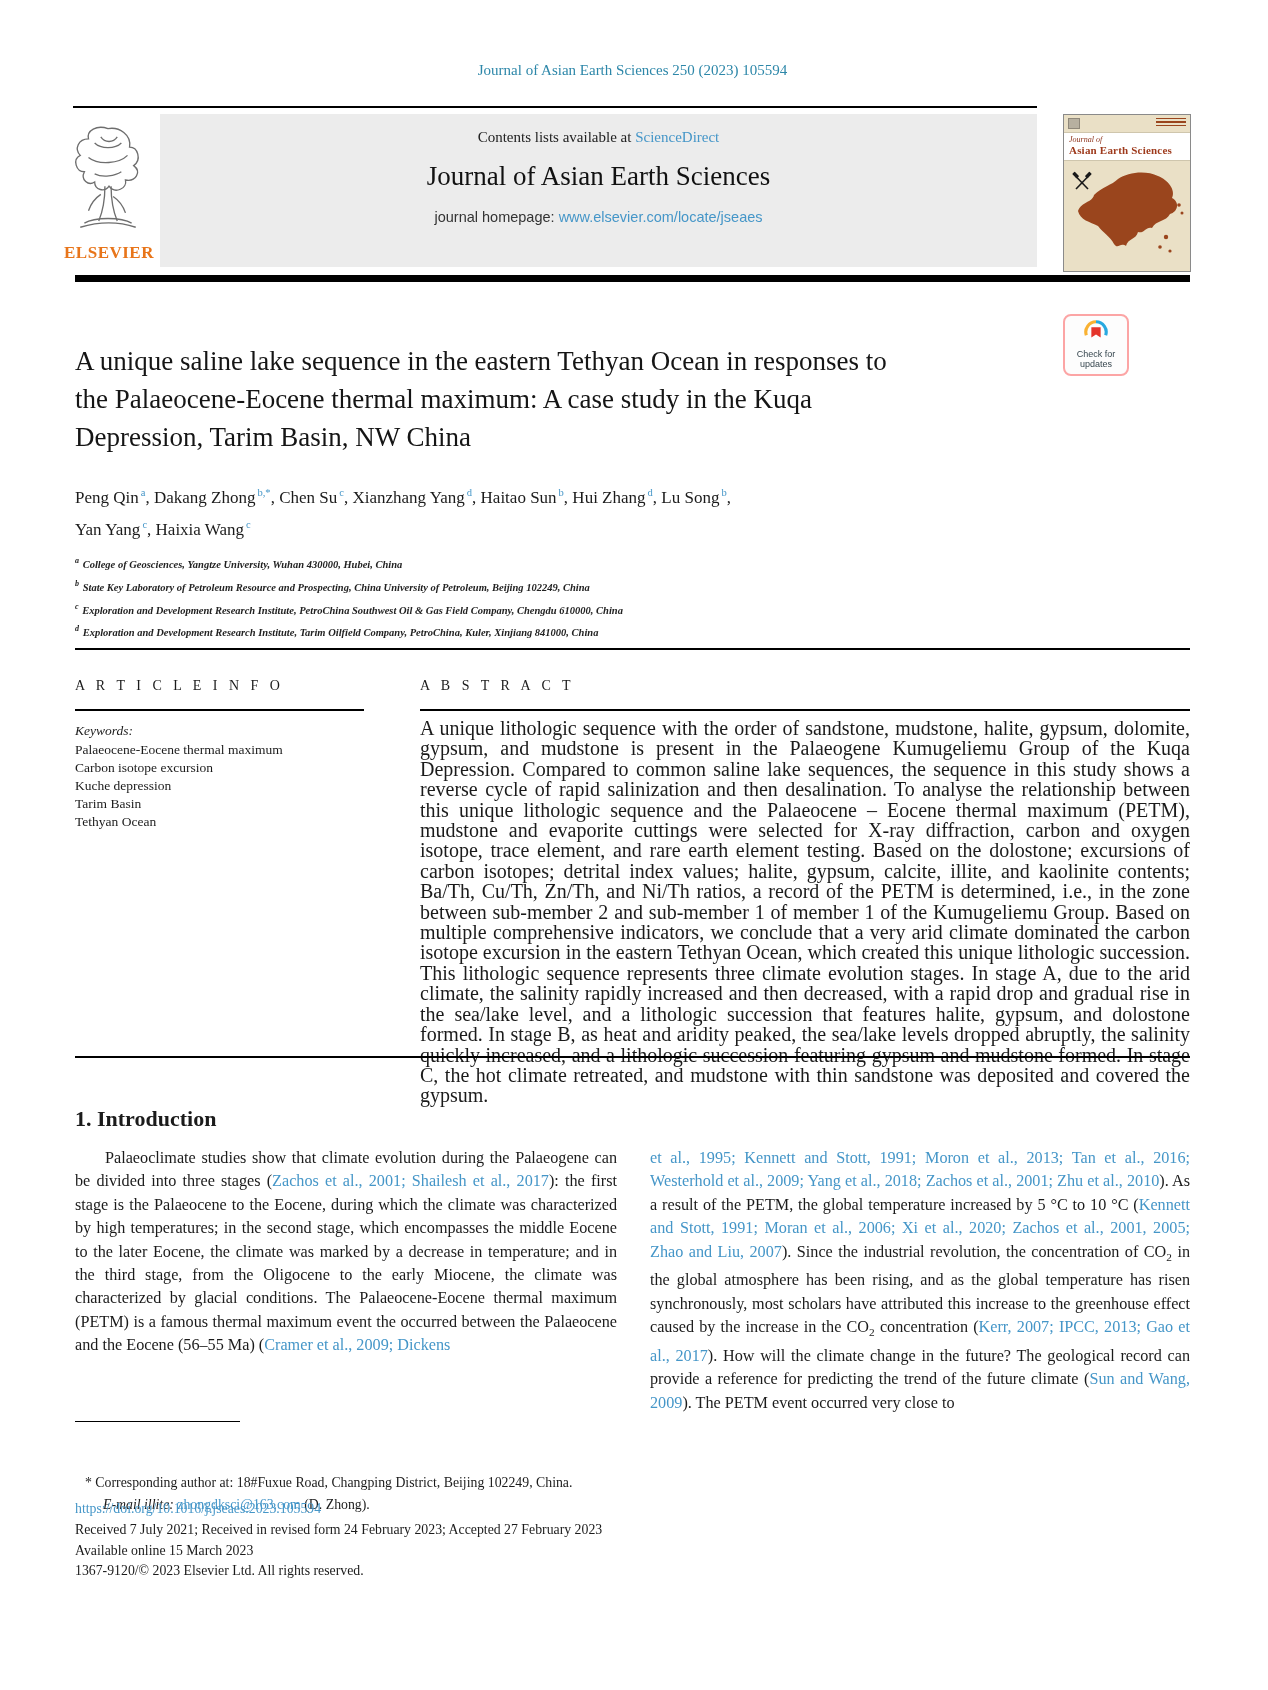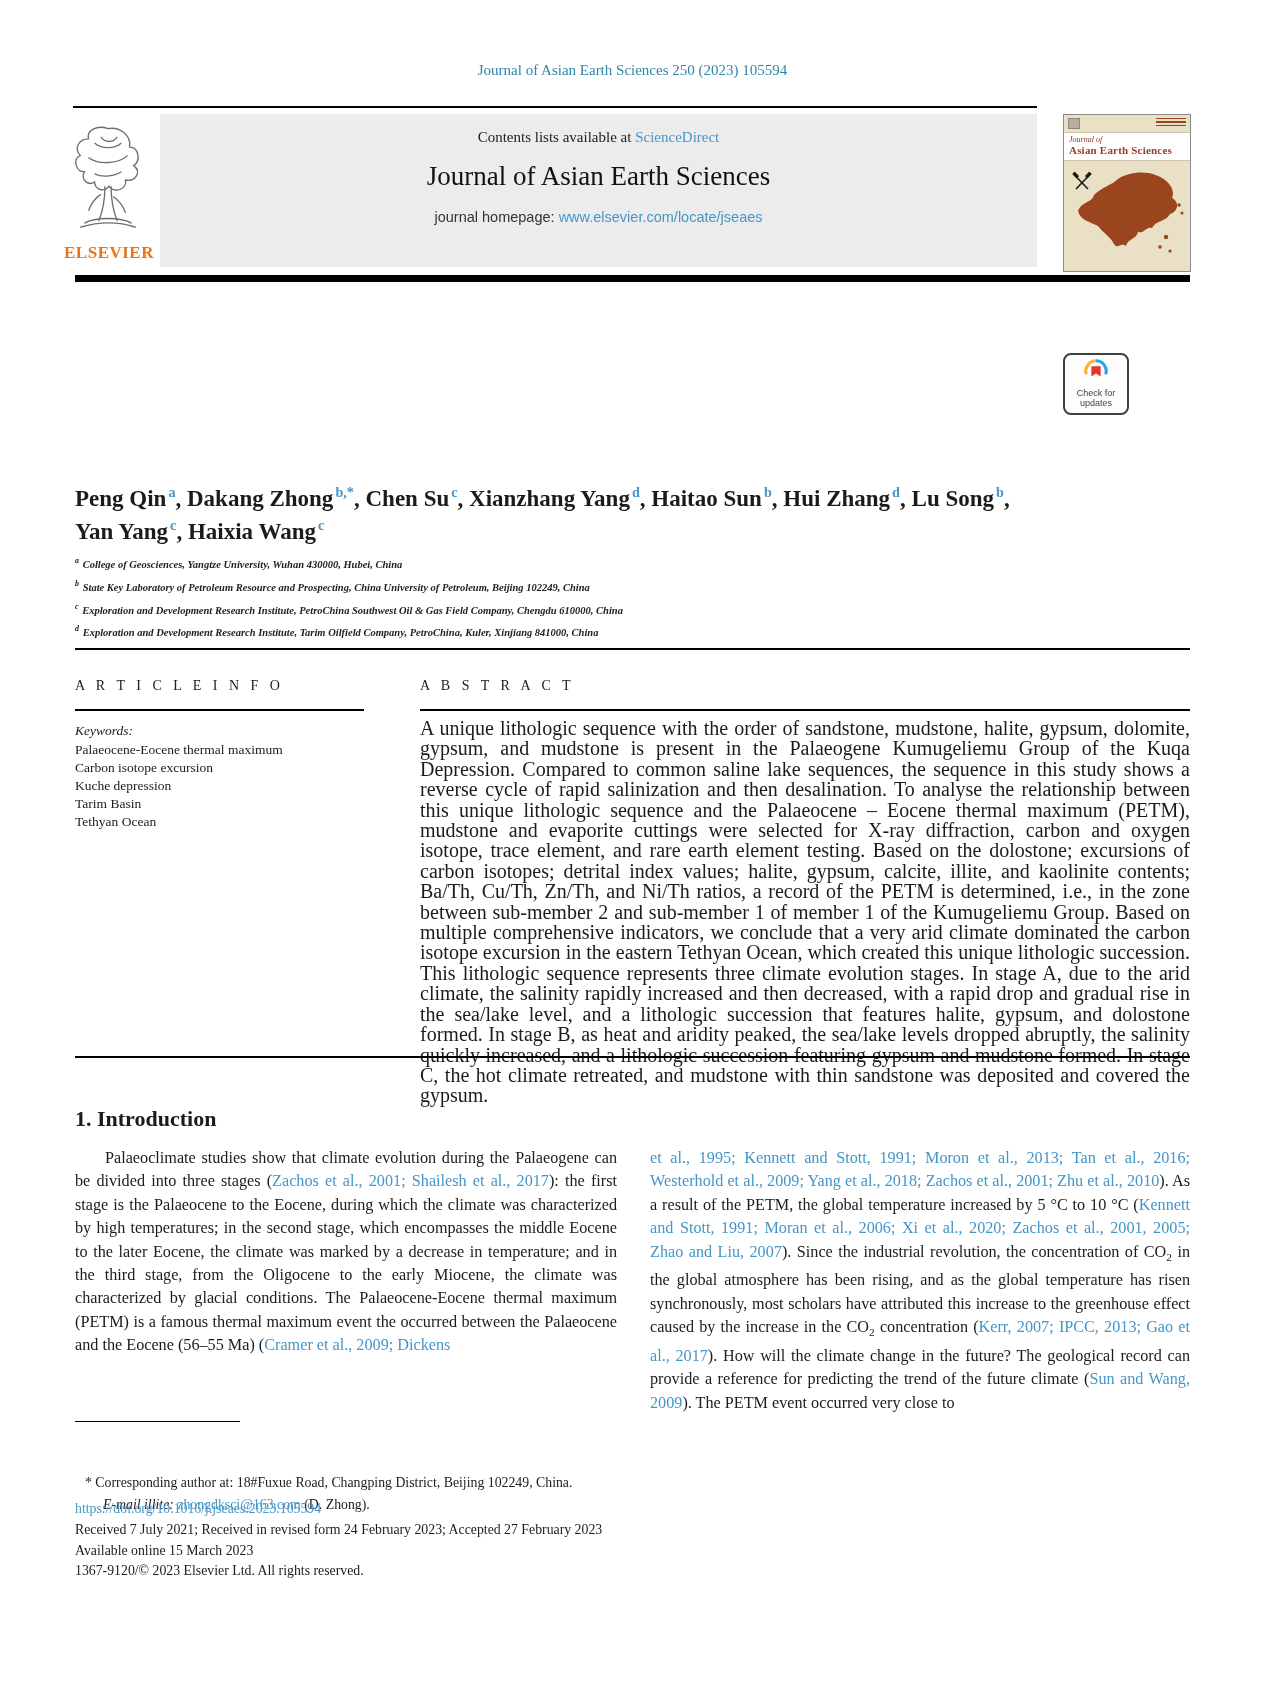--- a/index.html
+++ b/index.html
@@ -39,26 +39,26 @@
   .cover-band{background:#ffffff;padding:2px 5px 3px 5px;text-align:left;border-top:1px solid #cfc6ad;border-bottom:1px solid #cfc6ad;}
   .cover-j{font-style:italic;font-size:8px;color:#8c3018;line-height:9px;}
   .cover-t{font-size:11px;font-weight:700;color:#9e3a1c;line-height:13px;letter-spacing:0.2px;}
   .cover-hammers{position:absolute;left:7px;top:56px;width:22px;height:22px;}
   .cover-map{position:absolute;left:2px;top:48px;width:124px;height:106px;}
 
   .rule-thick{left:75px;top:275px;width:1115px;height:7px;background:#000;}
 
   .title-block{left:75px;top:342px;font-size:27px;line-height:38px;white-space:nowrap;color:#151515;}
 
-  .badge{left:1063px;top:314px;width:66px;height:62px;border:2px solid #404040;border-radius:8px;
-         background:#fdfdfd;text-align:center;cursor:pointer;margin-top:39px;}
+  .badge{left:1063px;top:314px;width:66px;height:62px;border:2px solid #fca5a5;border-radius:8px;
+         background:#fdfdfd;text-align:center;cursor:pointer;}
   .badge svg{margin-top:3px;}
   .badge-text{font-family:"Liberation Sans",sans-serif;font-size:9px;line-height:10px;color:#37474f;}
 
-  .authors{left:75px;top:479px;font-size:23px;line-height:27px;font-weight:bold;}
+  .authors{left:75px;top:479px;font-size:17px;line-height:27px;}
   .affils{left:75px;top:551px;font-size:10.5px;font-style:italic;line-height:19.3px;color:#222;font-weight:bold;}
   .affils .sup{color:#1b1b1b;font-size:8px;margin-left:0;margin-right:1px;}
 
   .ai-rule1{left:75px;top:648px;width:1115px;height:1.5px;background:#000;}
   .ai-heading{left:75px;top:678px;font-size:14px;letter-spacing:4px;}
   .ai-rule2{left:75px;top:709px;width:289px;height:1.5px;background:#000;}
   .kw-label{left:75px;top:723px;font-size:13.5px;font-style:italic;}
   .kw-list{left:75px;top:741px;font-size:13.5px;line-height:18px;}
 
   .abs-heading{left:420px;top:678px;font-size:14px;letter-spacing:4px;}
@@ -135,20 +135,25 @@
       <span>Contents lists available at </span><span class="link">ScienceDirect</span>
     </div>
     <div class="jtitle">Journal of Asian Earth Sciences</div>
     <div class="homepage">
       <span>journal homepage: </span><span class="link">www.elsevier.com/locate/jseaes</span>
     </div>
   </div>
 
   <div class="abs rule-thick"></div>
 
+  <div class="abs title-block">
+    <div>A unique saline lake sequence in the eastern Tethyan Ocean in responses to</div>
+    <div>the Palaeocene-Eocene thermal maximum: A case study in the Kuqa</div>
+    <div>Depression, Tarim Basin, NW China</div>
+  </div>
 
   <div class="abs badge">
     <svg width="26" height="26" viewBox="0 0 28 28">
       <path d="M14 3 A11 11 0 0 0 3.6 17.5" stroke="#f9b233" stroke-width="3.4" fill="none"></path>
       <path d="M14 3 A11 11 0 0 1 24.4 17.5" stroke="#29a9e0" stroke-width="3.4" fill="none"></path>
       <path d="M9 9 h10 v11 l-5 -3.4 l-5 3.4 Z" fill="#e4342b"></path>
     </svg>
     <div class="badge-text">
       <div>Check for</div>
       <div>updates</div>

